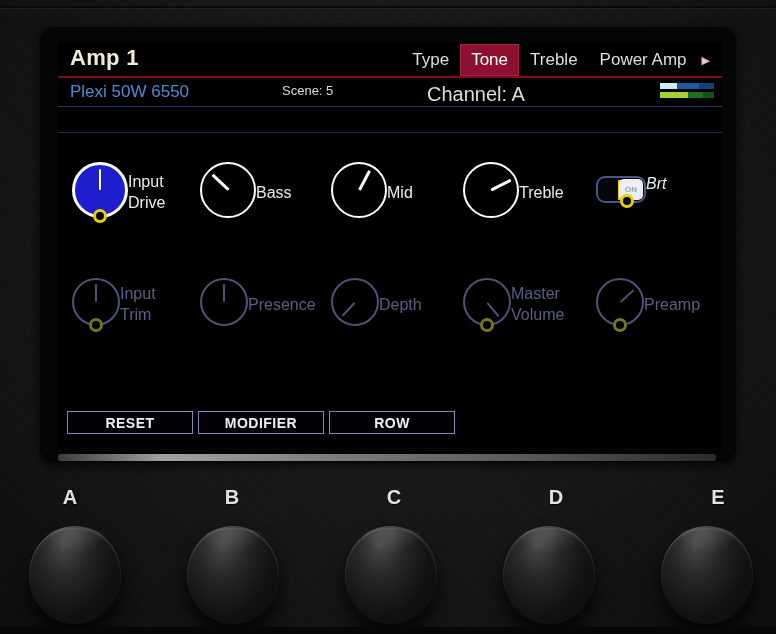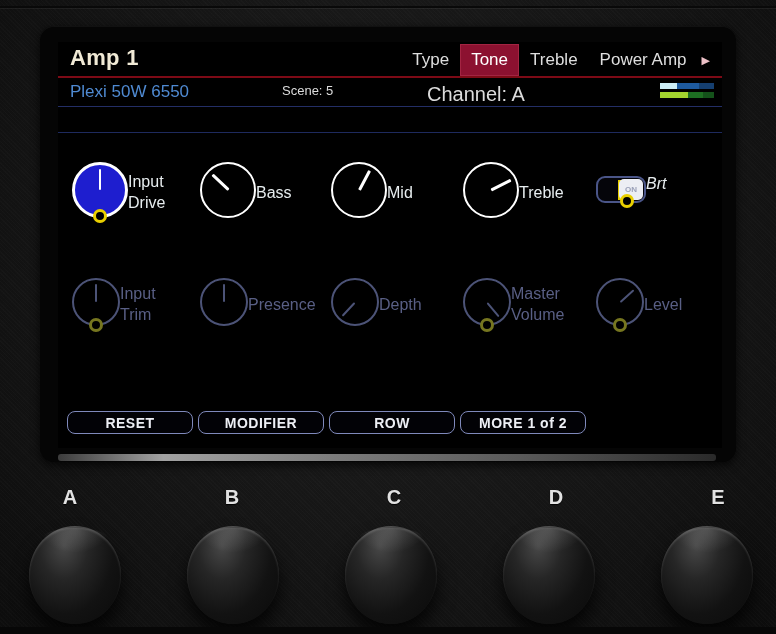--- a/index.html
+++ b/index.html
@@ -74,21 +74,21 @@
   .switch{position:relative;margin-top:14px;width:50px;height:27px;border:2px solid #4a5588;border-radius:9px;
           box-sizing:border-box;background:#05050a;}
   .switch-thumb{position:absolute;right:1px;top:1px;width:24px;height:21px;background:#eceef4;border-radius:5px;
                 display:flex;align-items:center;justify-content:center;font-size:8px;font-weight:bold;color:#9aa0b8;}
   .mod-stem{position:absolute;left:20px;top:2px;width:3px;height:20px;background:#e9cf00;}
   .switch .mod-ring{left:21.5px;bottom:-7px;transform:none;}
   .cell-switch .klabel{margin-top:4px;font-style:italic;}
 
   
   .btnrow{position:absolute;left:9px;top:369px;display:flex;gap:5px;}
-  .softbtn{width:126px;height:23px;background:#020206;border:1.5px solid #7f89bb;border-radius:8px;
+  .softbtn{width:126px;height:23px;background:#020206;border:1.5px solid #7f89bb;border-radius:0;
            color:#edeff5;font-size:14px;font-weight:bold;letter-spacing:.5px;
            font-family:"Liberation Sans","DejaVu Sans",sans-serif;
            display:flex;align-items:center;justify-content:center;padding:0;}
 
   
   .panel{position:absolute;left:0;top:462px;width:776px;height:172px;}
   .pletter{position:absolute;top:24px;transform:translateX(-50%);font-size:20px;font-weight:bold;color:#e2e2e2;
            text-shadow:0 1px 1px #000;}
   .pknob{position:absolute;top:64px;transform:translateX(-50%);width:92px;height:98px;border-radius:50%;
          background:radial-gradient(ellipse at 38% 20%, #484848 0%, #262626 30%, #121212 62%, #0a0a0a 100%);
@@ -204,28 +204,27 @@
           <div class="mod-ring dim-ring"></div>
         </div>
         <div class="klabel">Master
 Volume</div>
       </div>
       <div class="cell r2 c4">
         <div class="knob dim" style="--angle: 48deg;">
           <div class="pointer"></div>
           <div class="mod-ring dim-ring"></div>
         </div>
-        <div class="klabel">Level</div>
+        <div class="klabel">Preamp</div>
       </div>
 
       <div class="btnrow">
         <button class="softbtn">RESET</button>
         <button class="softbtn">MODIFIER</button>
         <button class="softbtn">ROW</button>
-        <button class="softbtn">MORE 1 of 2</button>
       </div>
 
     </div>
     <div class="bezel-shine"></div>
   </div>
 
   <div class="panel">
     <div class="pletter" style="left:70px">A</div>
     <div class="pletter" style="left:232px">B</div>
     <div class="pletter" style="left:394px">C</div>

